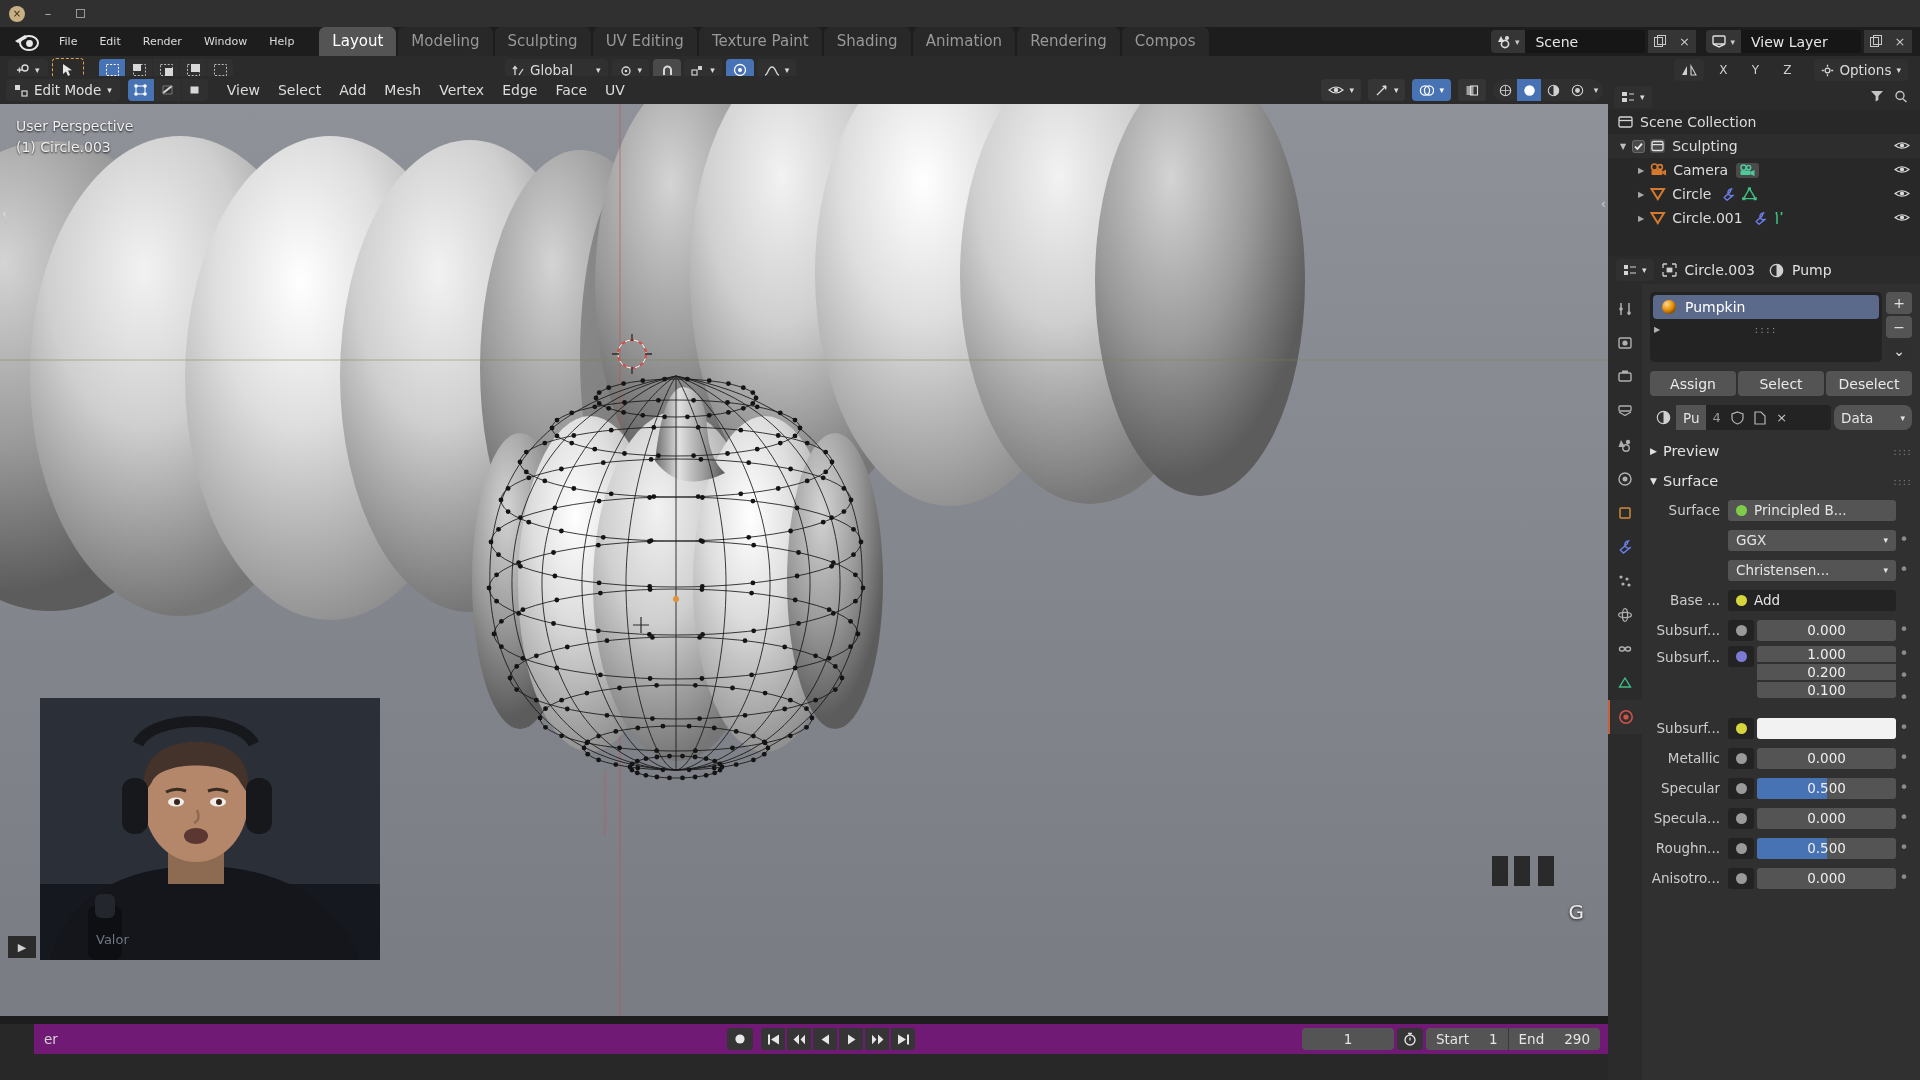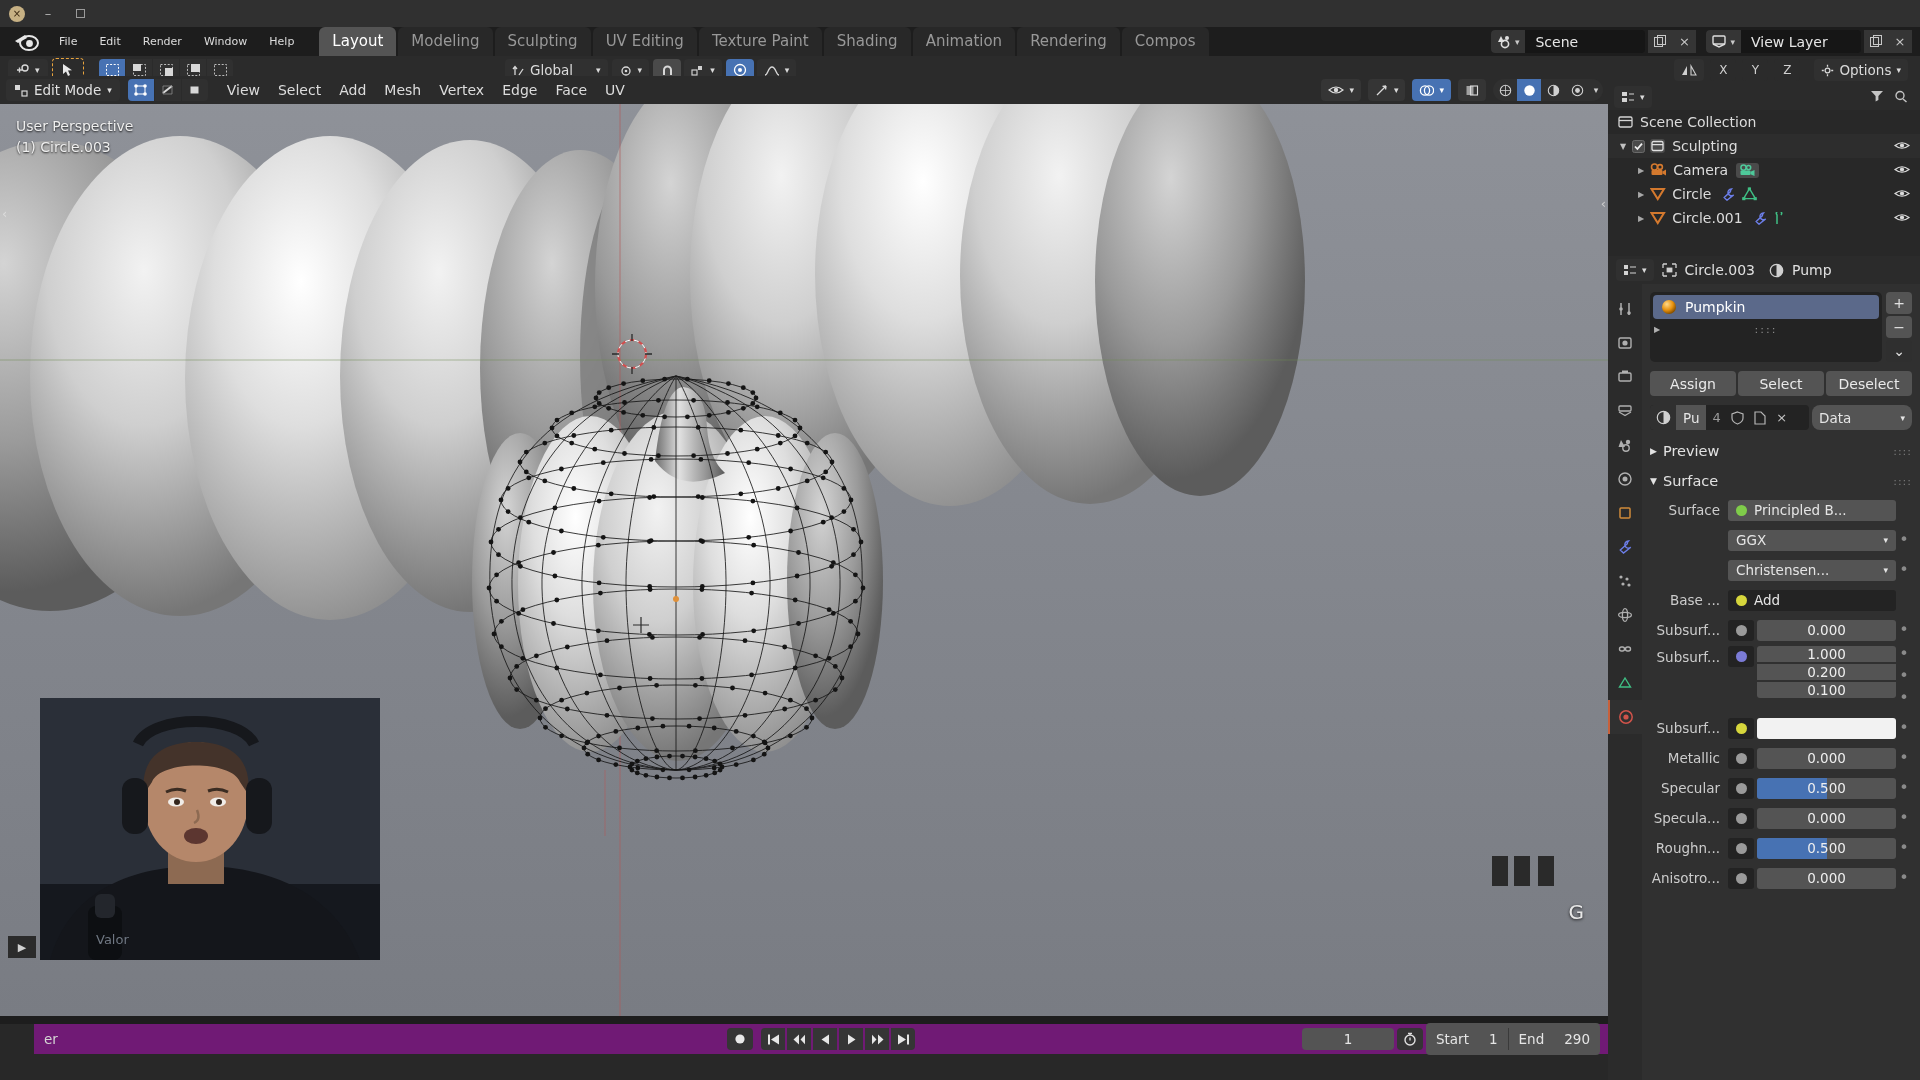--- a/index.html
+++ b/index.html
@@ -161,21 +161,21 @@
   .abtn-row { display:flex; gap:2px; margin-top:9px; }
   .abtn { flex:1; height:25px; background:#545454; border-radius:4px; display:flex;
     align-items:center;justify-content:center; font-size:14px; color:#eaeaea;}
 
   .browse-row { display:flex; gap:3px; margin-top:9px; align-items:center;}
   .browse-main { flex:1; display:flex; align-items:center; height:25px; background:#232323; border-radius:4px; overflow:hidden;}
   .browse-ic { width:26px; height:25px; background:#303030; display:flex;align-items:center;justify-content:center;}
   .browse-name { background:#545454; height:25px; display:flex;align-items:center;padding:0 7px; font-size:13.5px;}
   .browse-count { padding:0 6px; font-size:13px; color:#9a9a9a;}
   .browse-mini { width:22px; height:25px; display:flex;align-items:center;justify-content:center; color:#c4c4c4; font-size:13px;}
-  .data-sel { width:100px; height:25px; background:#545454; border-radius:8px; display:flex;align-items:center;justify-content:space-between;padding:0 7px;font-size:13.5px;}
+  .data-sel { width:78px; height:25px; background:#545454; border-radius:8px; display:flex;align-items:center;justify-content:space-between;padding:0 7px;font-size:13.5px;}
 
   .sec-head { display:flex; align-items:center; gap:6px; height:30px; font-size:14.5px; color:#e2e2e2; margin-top:6px;}
   .sec-dots { margin-left:auto; color:#7a7a7a; font-size:11px; letter-spacing:1px;}
 
   .prow { display:flex; align-items:center; height:28px; margin-bottom:2px; }
   .plabel { width: 78px; text-align:right; padding-right:8px; font-size:13.5px; color:#cccccc;
     white-space:nowrap; overflow:hidden; }
   .psock { width:26px; height:21px; background:#232323; border-radius:3px; display:flex;align-items:center;justify-content:center; margin-right:3px;}
   .dot { width:11px; height:11px; border-radius:50%; }
   .pfield {
@@ -199,21 +199,21 @@
     position: absolute; top: 1024px; left: 0; width: 1608px; height: 56px;
     background: #282828;
   }
   .tl-header { height: 30px; background:#701a75; display:flex; align-items:center; position:relative;margin-left:34px;}
   .tl-left { display:flex; align-items:center; gap:6px; padding-left:10px; font-size:13.5px; color:#d4d4d4;}
   .tl-center { position:absolute; left:50%; transform:translateX(-50%); display:flex; align-items:center; gap:2px;}
   .tlb { width:24px;height:22px;background:#353535;display:flex;align-items:center;justify-content:center;color:#e4e4e4;font-size:12px;}
   .tl-rec { width:26px;height:22px;background:#353535;border-radius:4px;display:flex;align-items:center;justify-content:center;margin-right:6px;}
   .tl-right { position:absolute; right:8px; display:flex; align-items:center; gap:3px;}
   .frame-field { width:92px;height:22px;background:#545454;border-radius:4px;display:flex;align-items:center;justify-content:center;font-size:13.5px;}
-  .se-group { display:flex; align-items:center; height:32px; background:#545454; border-radius:4px; overflow:hidden;}
+  .se-group { display:flex; align-items:center; height:22px; background:#545454; border-radius:4px; overflow:hidden;}
   .se-cell { padding:0 10px; font-size:13.5px; height:22px; display:flex;align-items:center;}
   .tl-ruler { height:26px; position:relative; }
   .tick { position:absolute; top:4px; font-size:12.5px; color:#9a9a9a; transform:translateX(-50%);}
 </style>
 </head>
 <body>
 
 <div id="app">
 
   <div class="titlebar">

